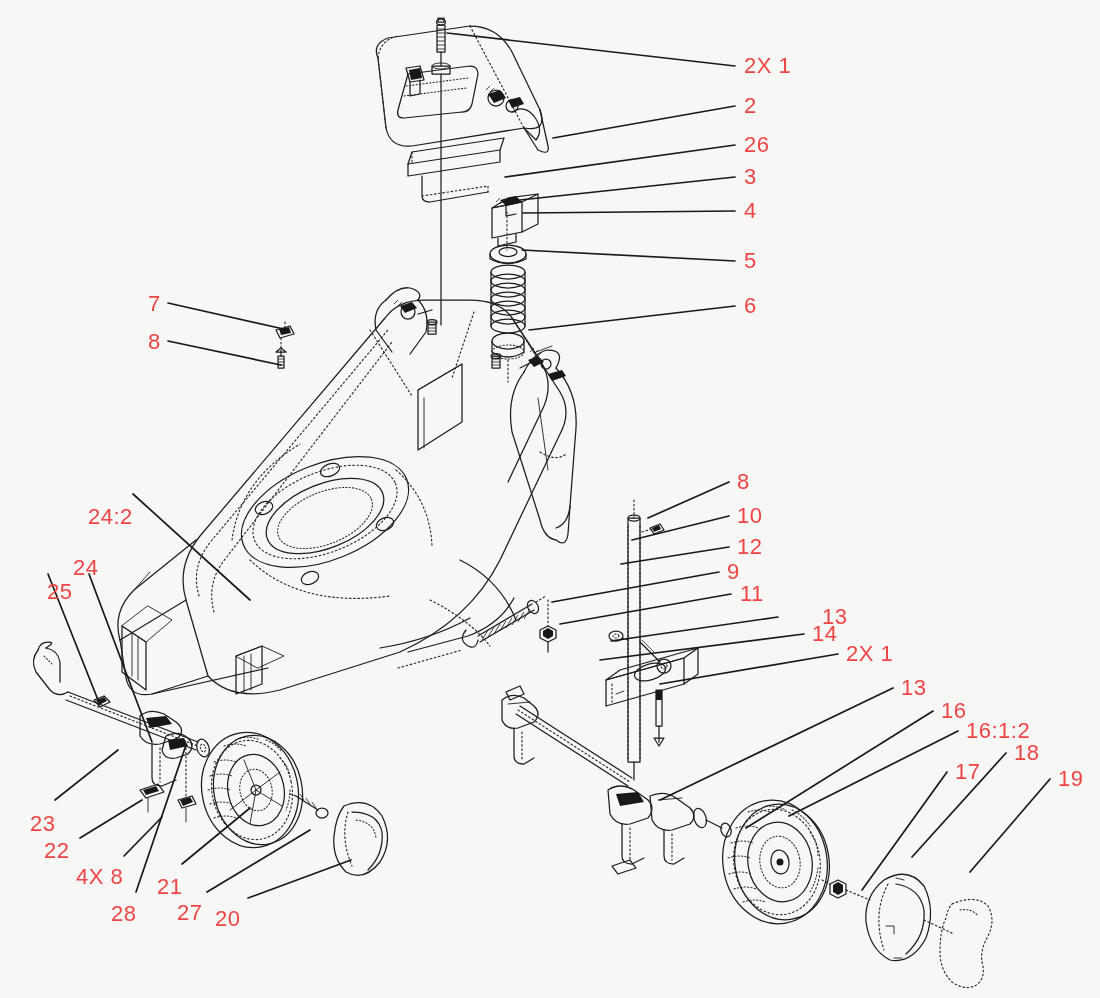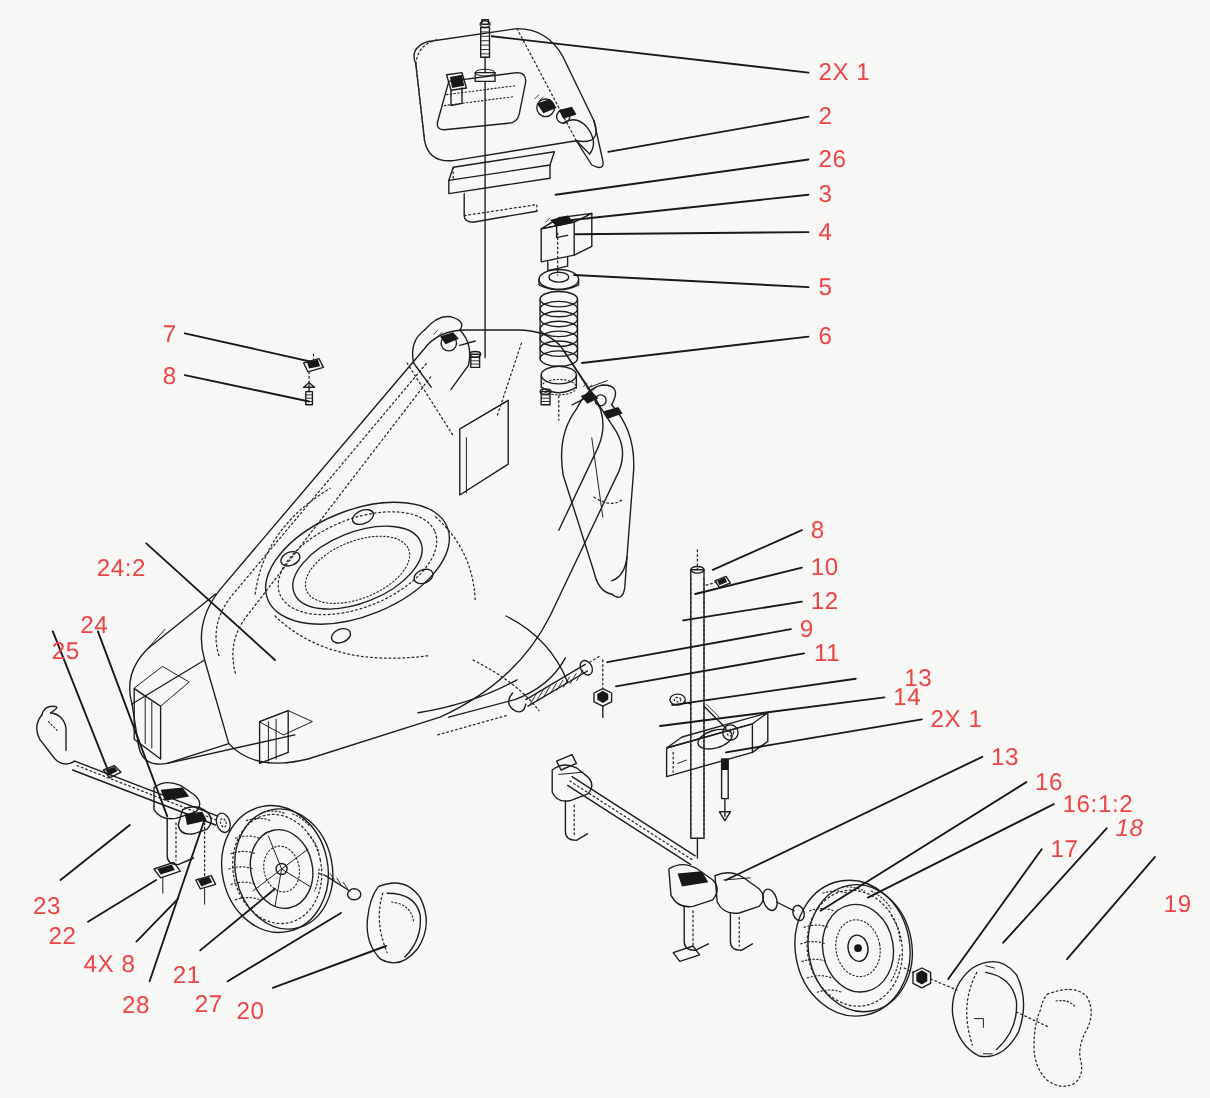--- a/index.html
+++ b/index.html
@@ -511,17 +511,17 @@
       <div class="callout" style="left: 737px; top: 536px;">12</div>
       <div class="callout" style="left: 727px; top: 561px;">9</div>
       <div class="callout" style="left: 740px; top: 583px;">11</div>
       <div class="callout" style="left: 822px; top: 606px;">13</div>
       <div class="callout" style="left: 812px; top: 623px;">14</div>
       <div class="callout" style="left: 846px; top: 643px;">2X 1</div>
       <div class="callout" style="left: 901px; top: 677px;">13</div>
       <div class="callout" style="left: 941px; top: 700px;">16</div>
       <div class="callout" style="left: 966px; top: 720px;">16:1:2</div>
       <div class="callout" style="left: 955px; top: 761px;">17</div>
-      <div class="callout" style="left: 1014px; top: 742px; font-style: italic;">18</div>
-      <div class="callout" style="left: 1058px; top: 768px; margin-top: 43px;">19</div>
+      <div class="callout" style="left: 1014px; top: 742px;">18</div>
+      <div class="callout" style="left: 1058px; top: 768px;">19</div>
     </div>
 
 </div>
 
 </body></html>

